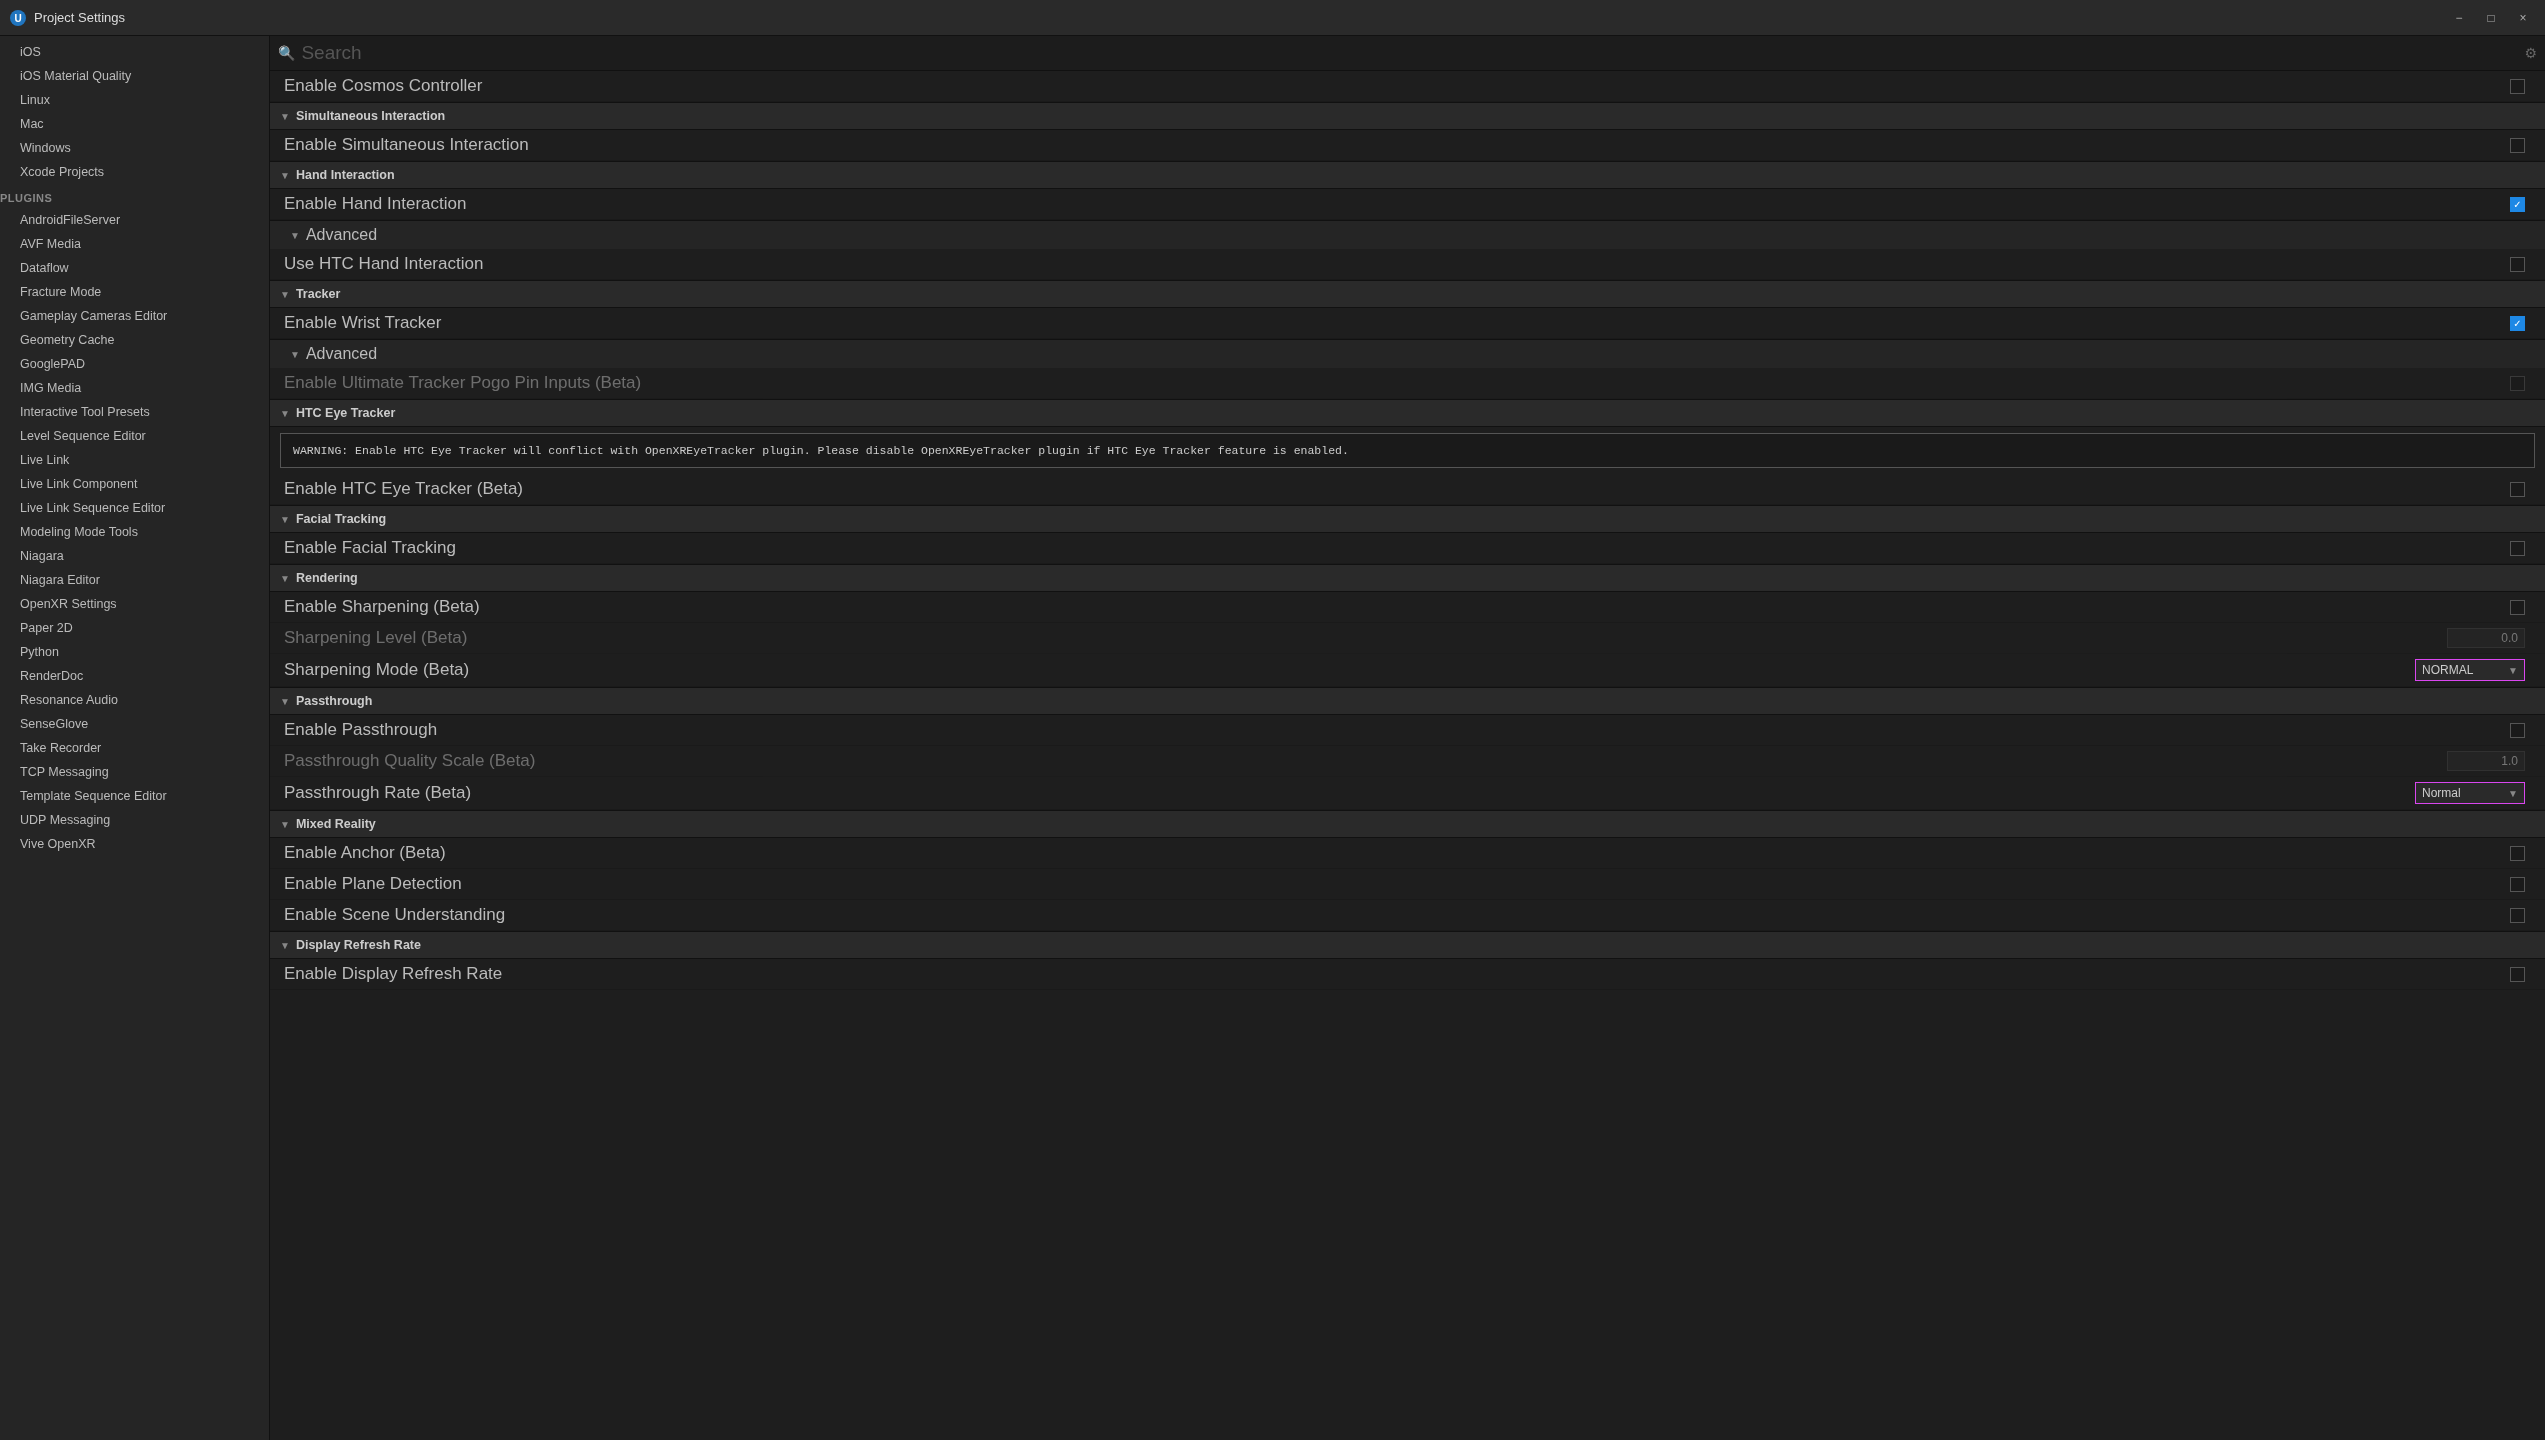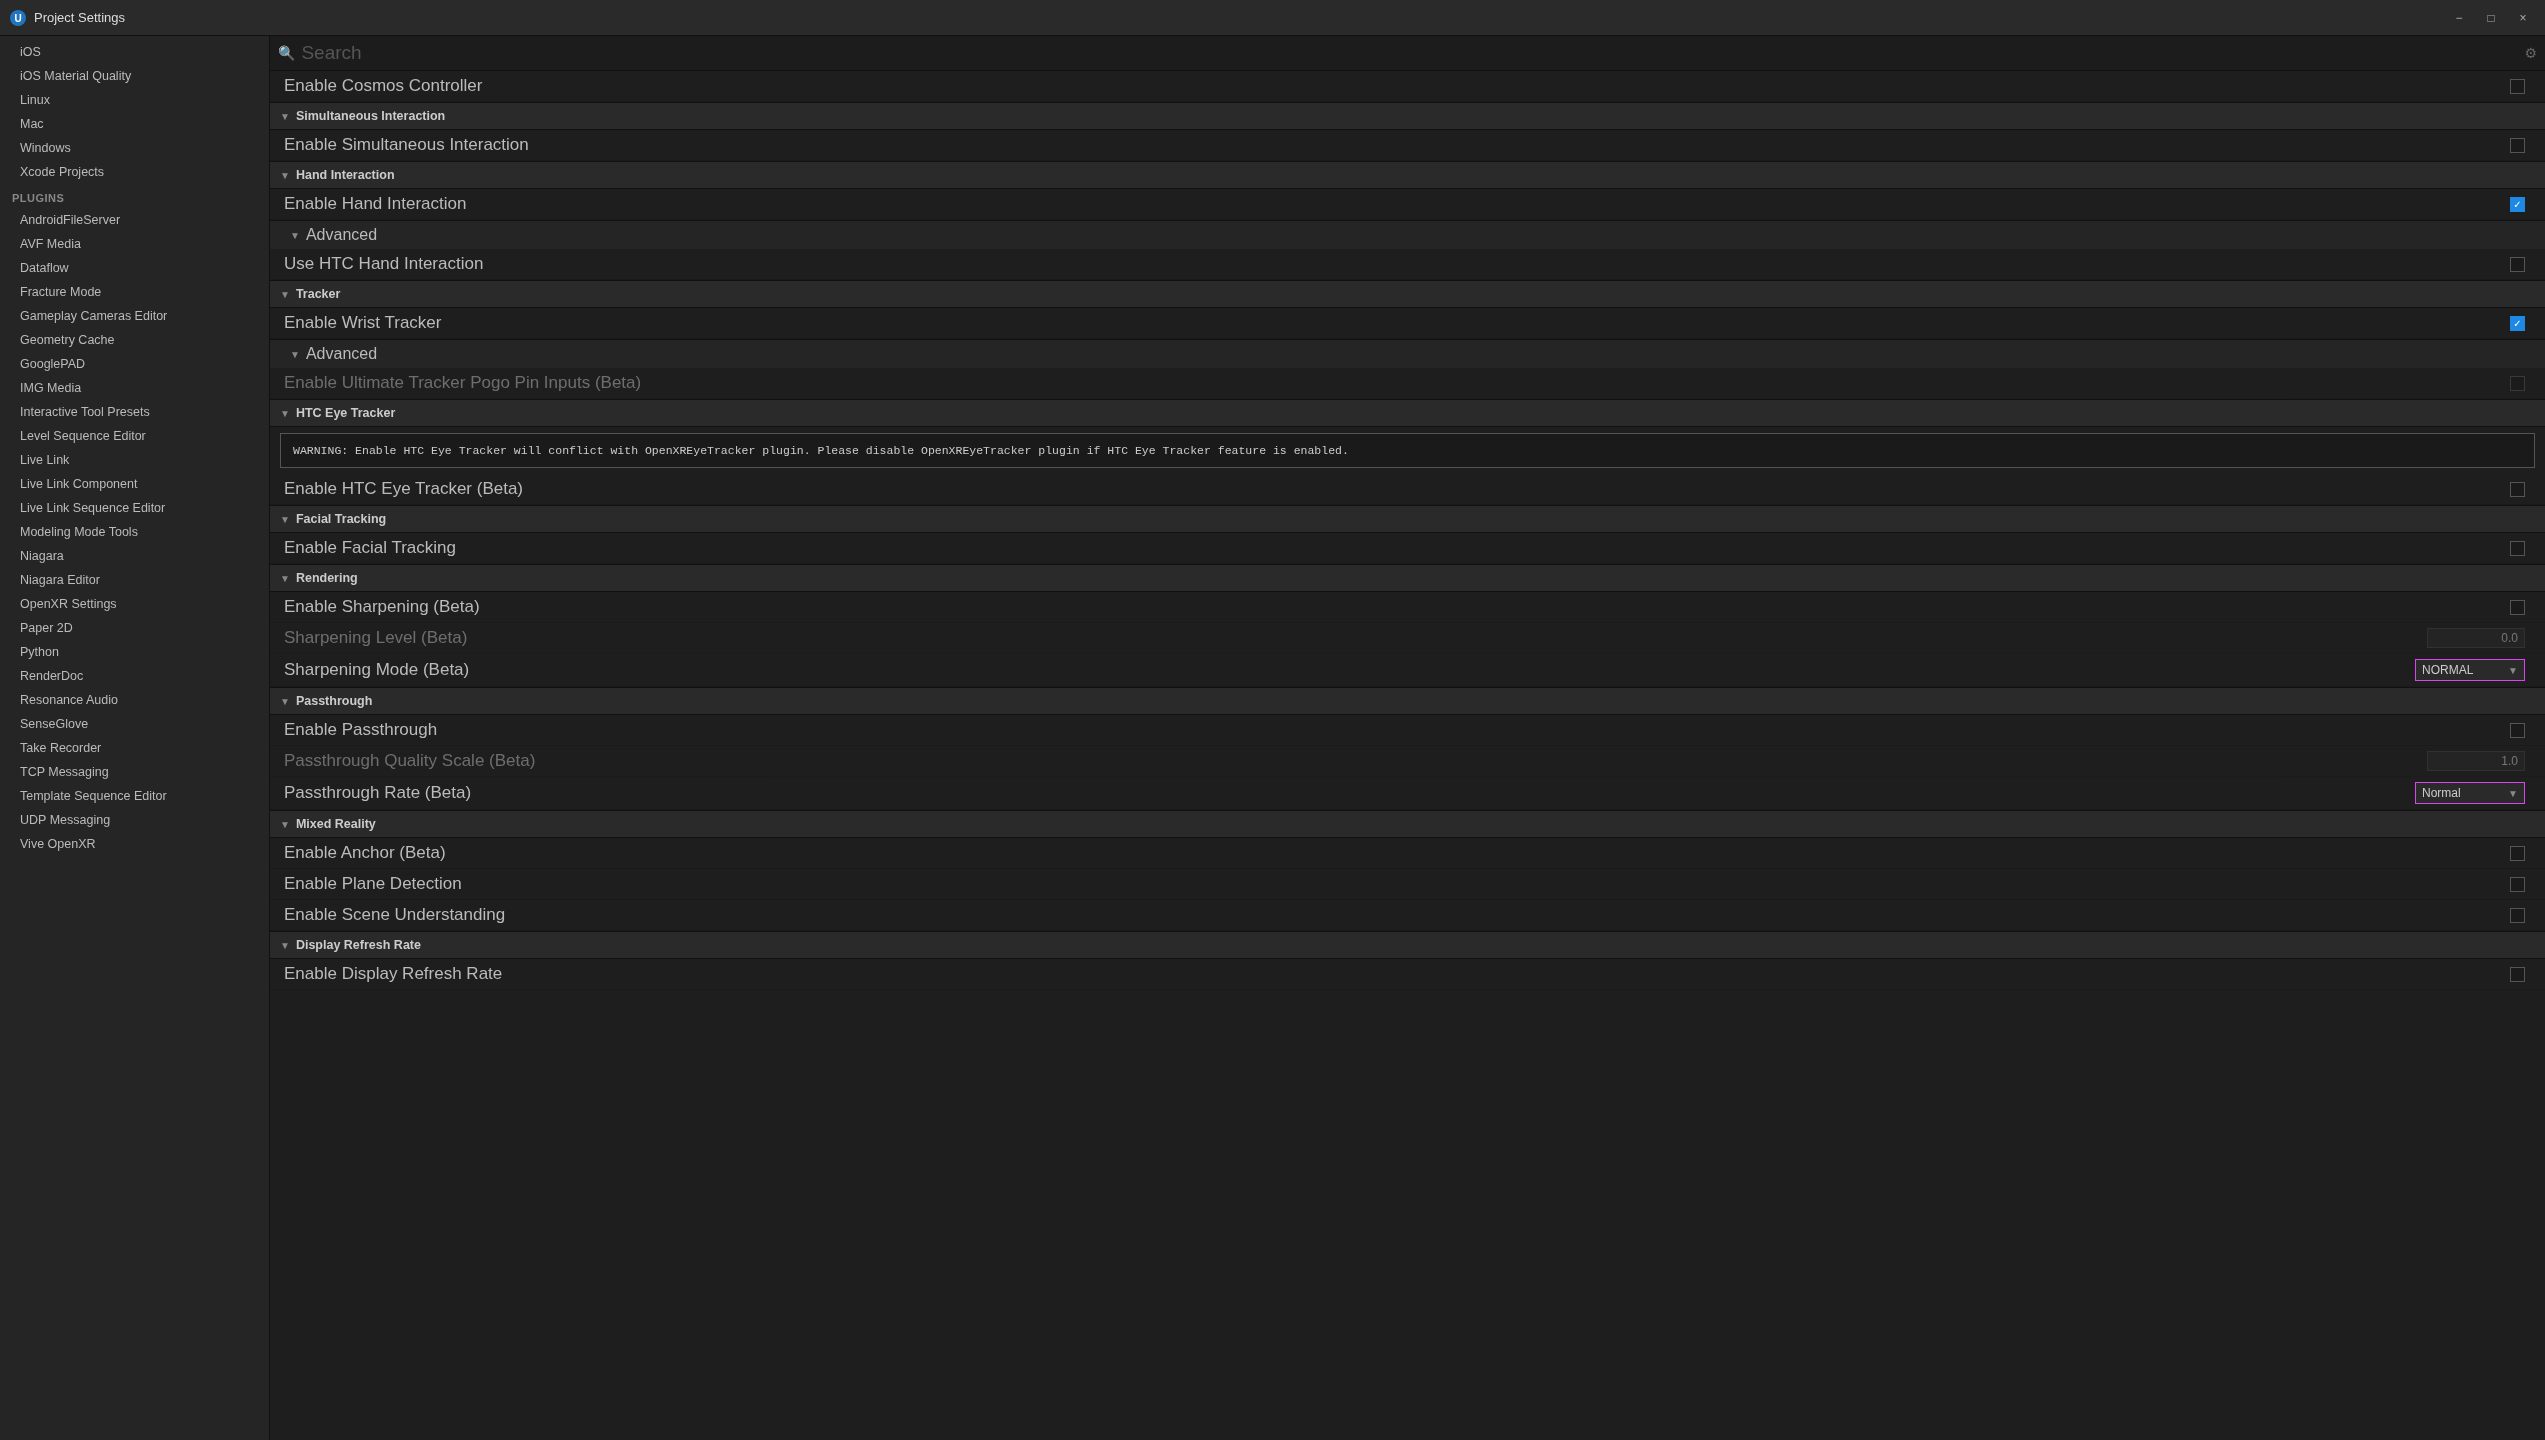--- a/index.html
+++ b/index.html
@@ -74,21 +74,21 @@
     .sidebar::-webkit-scrollbar-thumb { background: #444; }
 
     .sidebar-item {
       padding: 5px 12px 5px 20px;
       cursor: pointer;
       color: #bbb;
       font-size: 12.5px;
       white-space: nowrap;
     }
     .sidebar-section-header {
-      padding: 8px 12px 4px 12px;
+      padding: 8px 12px 4px 0;
       color: #888;
       font-size: 11px;
       text-transform: uppercase;
       letter-spacing: 0.5px;
       font-weight: bold;
     }
 
     
     .content-area {
       flex: 1;
@@ -212,21 +212,21 @@
       font-size: 10px;
     }
 
     
     .num-input {
       background: #2a2a2a;
       border: 1px solid #444;
       color: #ccc;
       padding: 2px 6px;
       font-size: 12px;
-      width: 98px;
+      width: 78px;
       text-align: right;
     }
 
     
     .dropdown {
       background: #2a2a2a;
       border: 1px solid #d946ef;
       color: #ccc;
       padding: 3px 6px;
       font-size: 12px;

